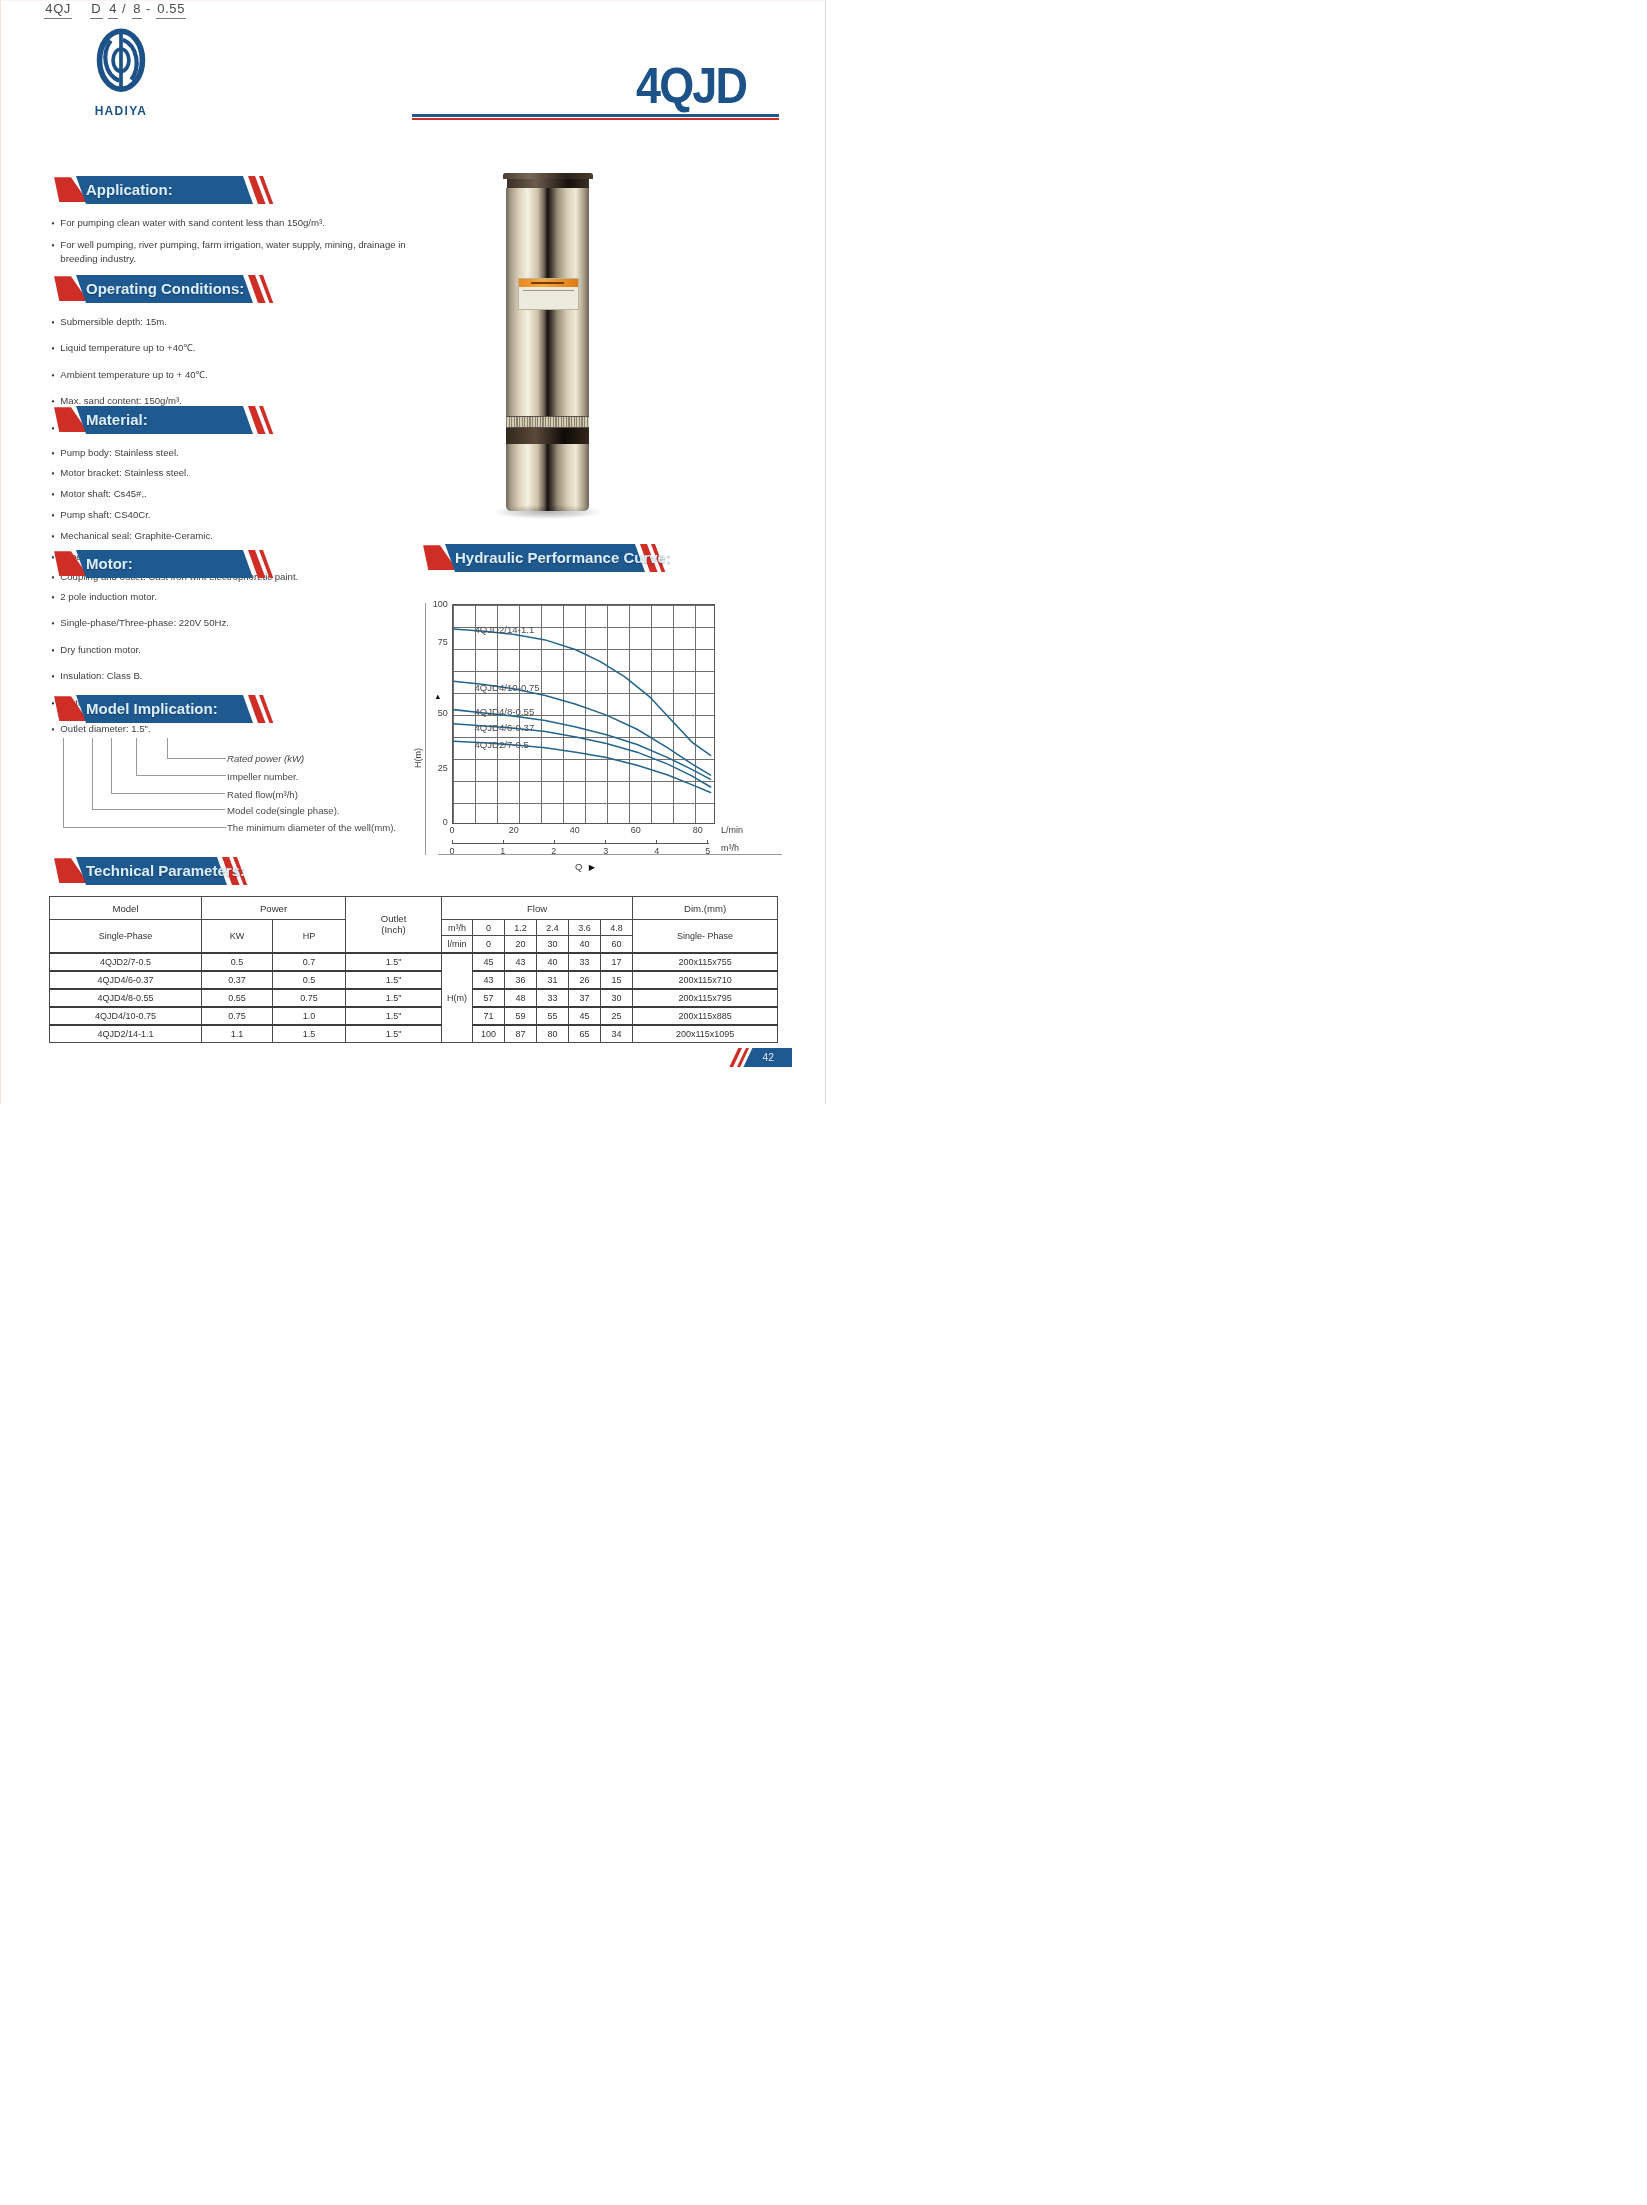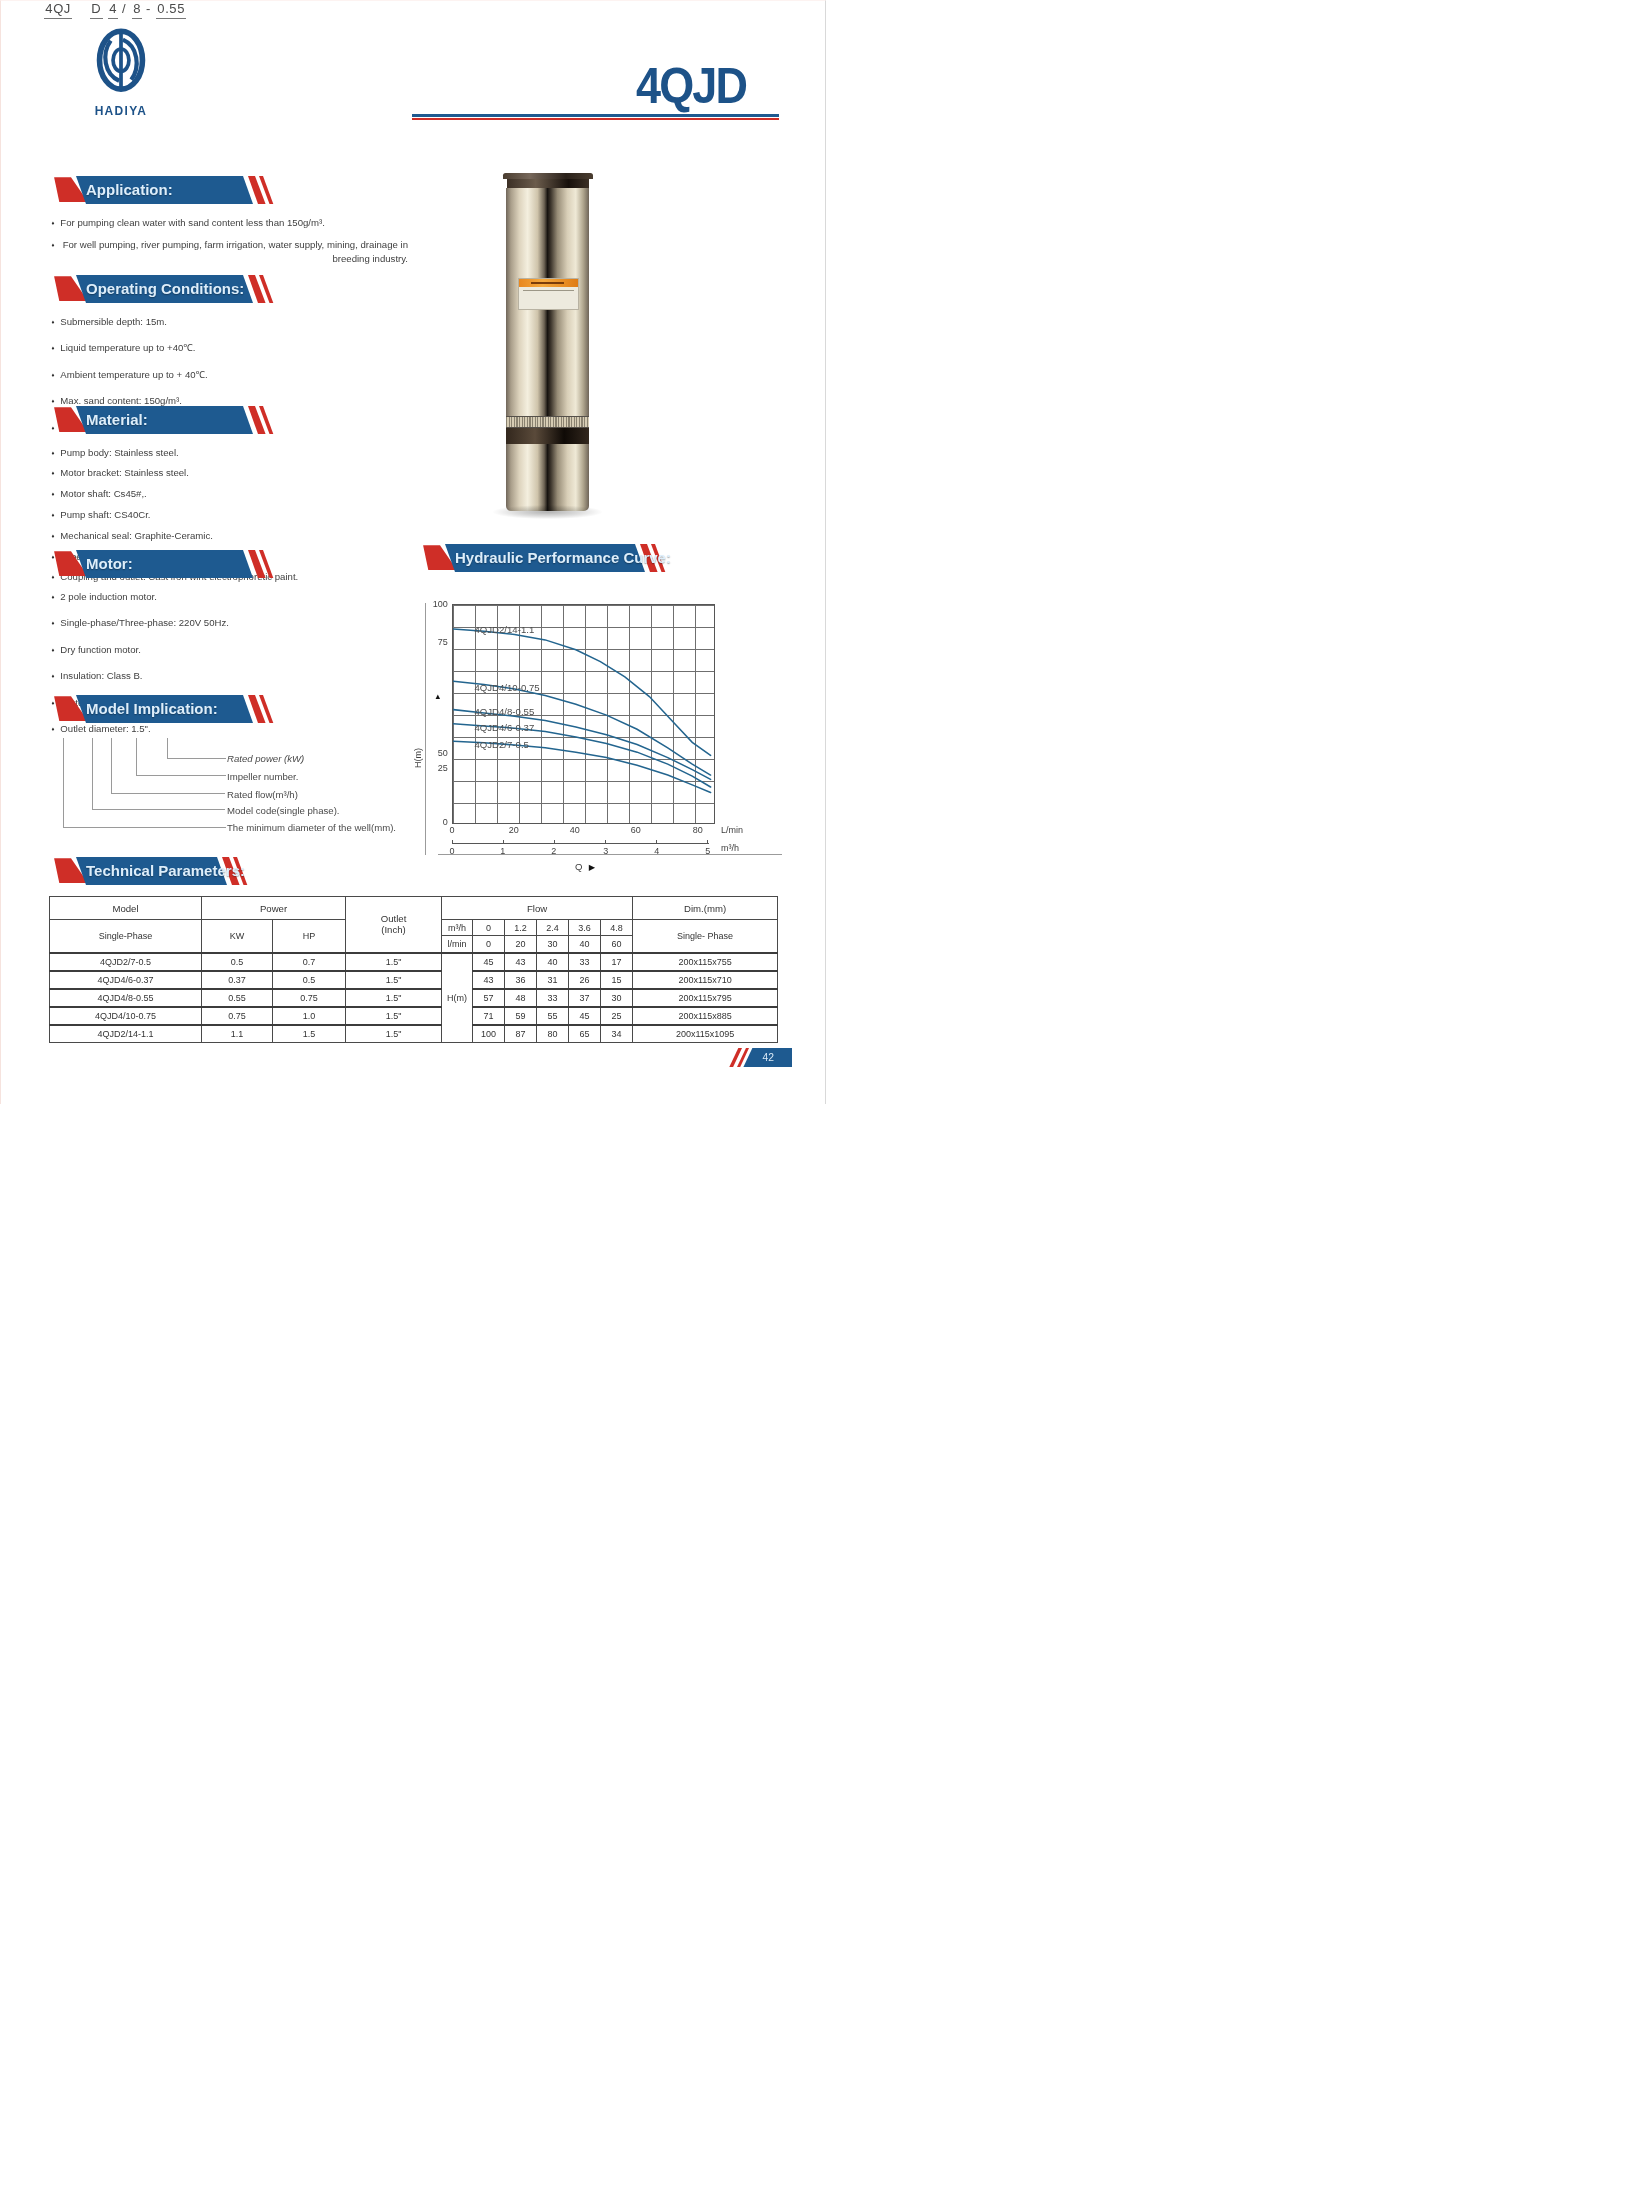--- a/index.html
+++ b/index.html
@@ -23,21 +23,21 @@
   .banner .shape{position:absolute;top:0;left:0;right:0;bottom:0;}
   .b-red{background:#cf2e27;clip-path:polygon(5.1px 1.3px,22px 1.3px,39px 26px,10.3px 26px);}
   .b-blue{background:#1e5a90;clip-path:polygon(27px 0,calc(100% - 47px) 0,calc(100% - 37px) 100%,37px 100%);}
   .b-s1{background:#cf2e27;clip-path:polygon(calc(100% - 42px) 0,calc(100% - 35px) 0,calc(100% - 24.4px) 100%,calc(100% - 32px) 100%);}
   .b-s2{background:#cf2e27;clip-path:polygon(calc(100% - 31px) 0,calc(100% - 27px) 0,calc(100% - 16.7px) 100%,calc(100% - 20.5px) 100%);}
   .banner .txt{position:relative;display:block;line-height:28px;padding-left:37px;
                font-size:15px;font-weight:bold;color:#ddeefb;text-shadow:0 0.6px 1.3px rgba(0,0,0,.35);}
 
   .section{position:absolute;left:48px;width:359px;}
   .section .banner{width:241px;}
-  ul.items{list-style:none;margin:11.6px 0 0 2.6px;padding:0;font-size:9.6px;line-height:1.5;color:#3f3f3f;text-align:right;}
+  ul.items{list-style:none;margin:11.6px 0 0 2.6px;padding:0;font-size:9.6px;line-height:1.5;color:#3f3f3f;}
   ul.items li{display:flex;gap:5.8px;align-items:flex-start;}
   .bullet{flex:0 0 auto;font-size:5.8px;line-height:14px;color:#222;}
   .sp-oper li,.sp-motor li{margin-bottom:8.3px;margin-top:12px;}
   .sp-mat li{margin-bottom:6.4px;}
   .sp-app li{margin-bottom:7.7px;}
 
   
   .mi-code{position:absolute;font-size:13px;color:#4a4a4a;letter-spacing:0.6px;}
   .mi-part{position:absolute;top:0;}
   .mi-ul{border-bottom:1px solid #777;padding:0 1.3px 1.9px 1.3px;}
@@ -322,21 +322,21 @@
     <div class="shape b-s2"></div>
     <span class="txt">Hydraulic Performance Curve:</span>
   </div>
 
   <div class="figure">
     <div class="fig-left-line"></div>
     <div class="fig-bottom-line"></div>
     <div class="ytick-col" id="yticks">
         <div class="ytick" style="top: -5.1px;">100</div>
         <div class="ytick" style="top: 33px;">75</div>
-        <div class="ytick" style="top: 104px; margin-top: 40px;">50</div>
+        <div class="ytick" style="top: 104px;">50</div>
         <div class="ytick" style="top: 159px;">25</div>
         <div class="ytick" style="top: 213px;">0</div>
       </div>
     <div class="y-arrow">▲</div>
     <div class="y-label">H(m)</div>
     <div class="plot">
       <svg id="curves" width="261" height="218" viewBox="0 0 406 340">
           <polyline points="0.0,37.4 47.8,40.8 95.5,45.9 143.3,54.4 191.1,69.7 229.3,88.4 267.5,112.2 305.7,142.8 343.9,183.6 372.6,214.2 401.2,234.6" fill="none" stroke="#23658f" stroke-width="2.4" stroke-linecap="round"></polyline>
           <polyline points="0.0,119.0 47.8,124.1 95.5,130.9 143.3,141.1 191.1,154.7 238.8,171.7 286.6,193.8 334.4,222.7 372.6,248.2 401.2,265.2" fill="none" stroke="#23658f" stroke-width="2.4" stroke-linecap="round"></polyline>
           <polyline points="0.0,163.2 47.8,168.3 95.5,173.4 143.3,180.2 191.1,190.4 238.8,202.3 286.6,217.6 334.4,238.0 372.6,256.7 401.2,272.0" fill="none" stroke="#23658f" stroke-width="2.4" stroke-linecap="round"></polyline>

